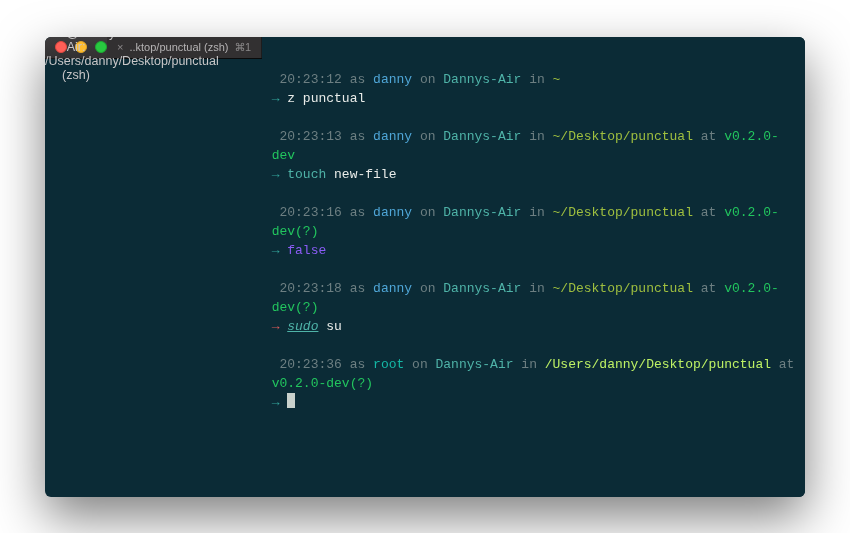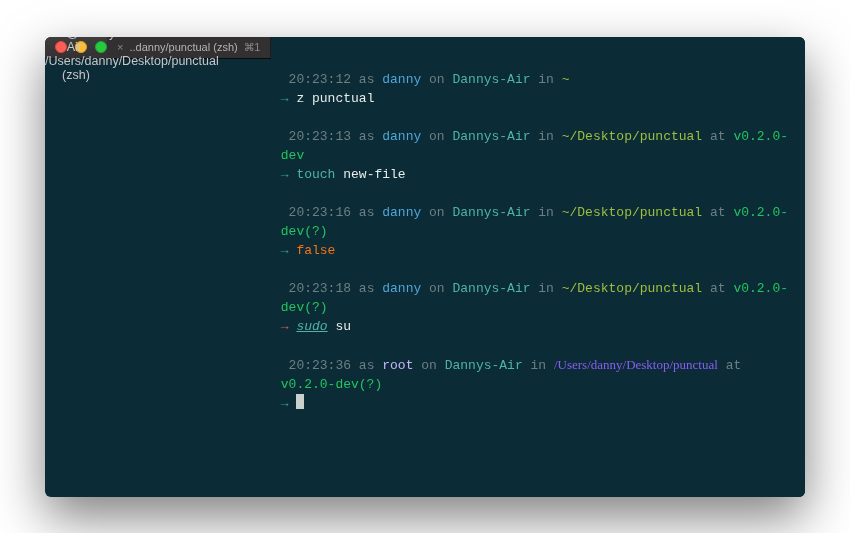--- a/index.html
+++ b/index.html
@@ -80,24 +80,24 @@
     line-height: 19px;
     color: #cfd2d0;
     overflow: hidden;
     white-space: pre;
   }
   .line { white-space: pre-wrap; }
   .gray   { color: #6d7f82; }
   .blue   { color: #4fa6d7; }
   .teal   { color: #4fb3a8; }
   .green  { color: #9fbf3f; }
-  .yellow { color: #f97316; }
-  .red    { color: #c4b5fd; }
+  .yellow { color: #8b5cf6; }
+  .red    { color: #14b8a6; }
   .pink   { color: #22c55e; }
-  .purple { color: #8b5cf6; font-family: Liberation Serif, serif; }
+  .purple { color: #bef264; }
   .white  { color: #e9ece9; }
   .arrow  { color: #32a39a; }
   .arrow-err { color: #db5a5a; }
   .underline { text-decoration: underline; font-style: italic; }
   .cursor {
     display: inline-block;
     width: 8px;
     height: 15px;
     background: #c9d1cc;
     vertical-align: -2px;
@@ -113,19 +113,19 @@
       <div class="dot red"></div>
       <div class="dot yellow"></div>
       <div class="dot green"></div>
     </div>
     <div class="title">1. root@Dannys-Air: /Users/danny/Desktop/punctual (zsh)</div>
   </div>
 
   <div class="tabbar">
     <div class="tab">
       <span class="x">×</span>
-      <span>..danny/punctual (zsh)</span>
+      <span>..ktop/punctual (zsh)</span>
       <span class="cmd">⌘1</span>
     </div>
   </div>
 
   <div class="terminal" id="term"><div class="blank"></div><div class="line"><span class="gray"> 20:23:12</span><span class="gray"> as </span><span class="blue">danny</span><span class="gray"> on </span><span class="teal">Dannys-Air</span><span class="gray"> in </span><span class="green">~</span></div><div class="line"><span class="arrow">→ </span><span class="white">z</span><span class="white"> punctual</span></div><div class="blank"></div><div class="line"><span class="gray"> 20:23:13</span><span class="gray"> as </span><span class="blue">danny</span><span class="gray"> on </span><span class="teal">Dannys-Air</span><span class="gray"> in </span><span class="green">~/Desktop/punctual</span><span class="gray"> at </span><span class="pink">v0.2.0-dev</span></div><div class="line"><span class="arrow">→ </span><span class="teal">touch</span><span class="white"> new-file</span></div><div class="blank"></div><div class="line"><span class="gray"> 20:23:16</span><span class="gray"> as </span><span class="blue">danny</span><span class="gray"> on </span><span class="teal">Dannys-Air</span><span class="gray"> in </span><span class="green">~/Desktop/punctual</span><span class="gray"> at </span><span class="pink">v0.2.0-dev(?)</span></div><div class="line"><span class="arrow">→ </span><span class="yellow">false</span></div><div class="blank"></div><div class="line"><span class="gray"> 20:23:18</span><span class="gray"> as </span><span class="blue">danny</span><span class="gray"> on </span><span class="teal">Dannys-Air</span><span class="gray"> in </span><span class="green">~/Desktop/punctual</span><span class="gray"> at </span><span class="pink">v0.2.0-dev(?)</span></div><div class="line"><span class="arrow-err">→ </span><span class="teal underline">sudo</span><span class="white"> su</span></div><div class="blank"></div><div class="line"><span class="gray"> 20:23:36</span><span class="gray"> as </span><span class="red">root</span><span class="gray"> on </span><span class="teal">Dannys-Air</span><span class="gray"> in </span><span class="purple">/Users/danny/Desktop/punctual</span><span class="gray"> at </span><span class="pink">v0.2.0-dev(?)</span></div><div class="line"><span class="arrow">→ </span><span class="cursor"></span></div></div>
 </div>
 
 </body></html>

